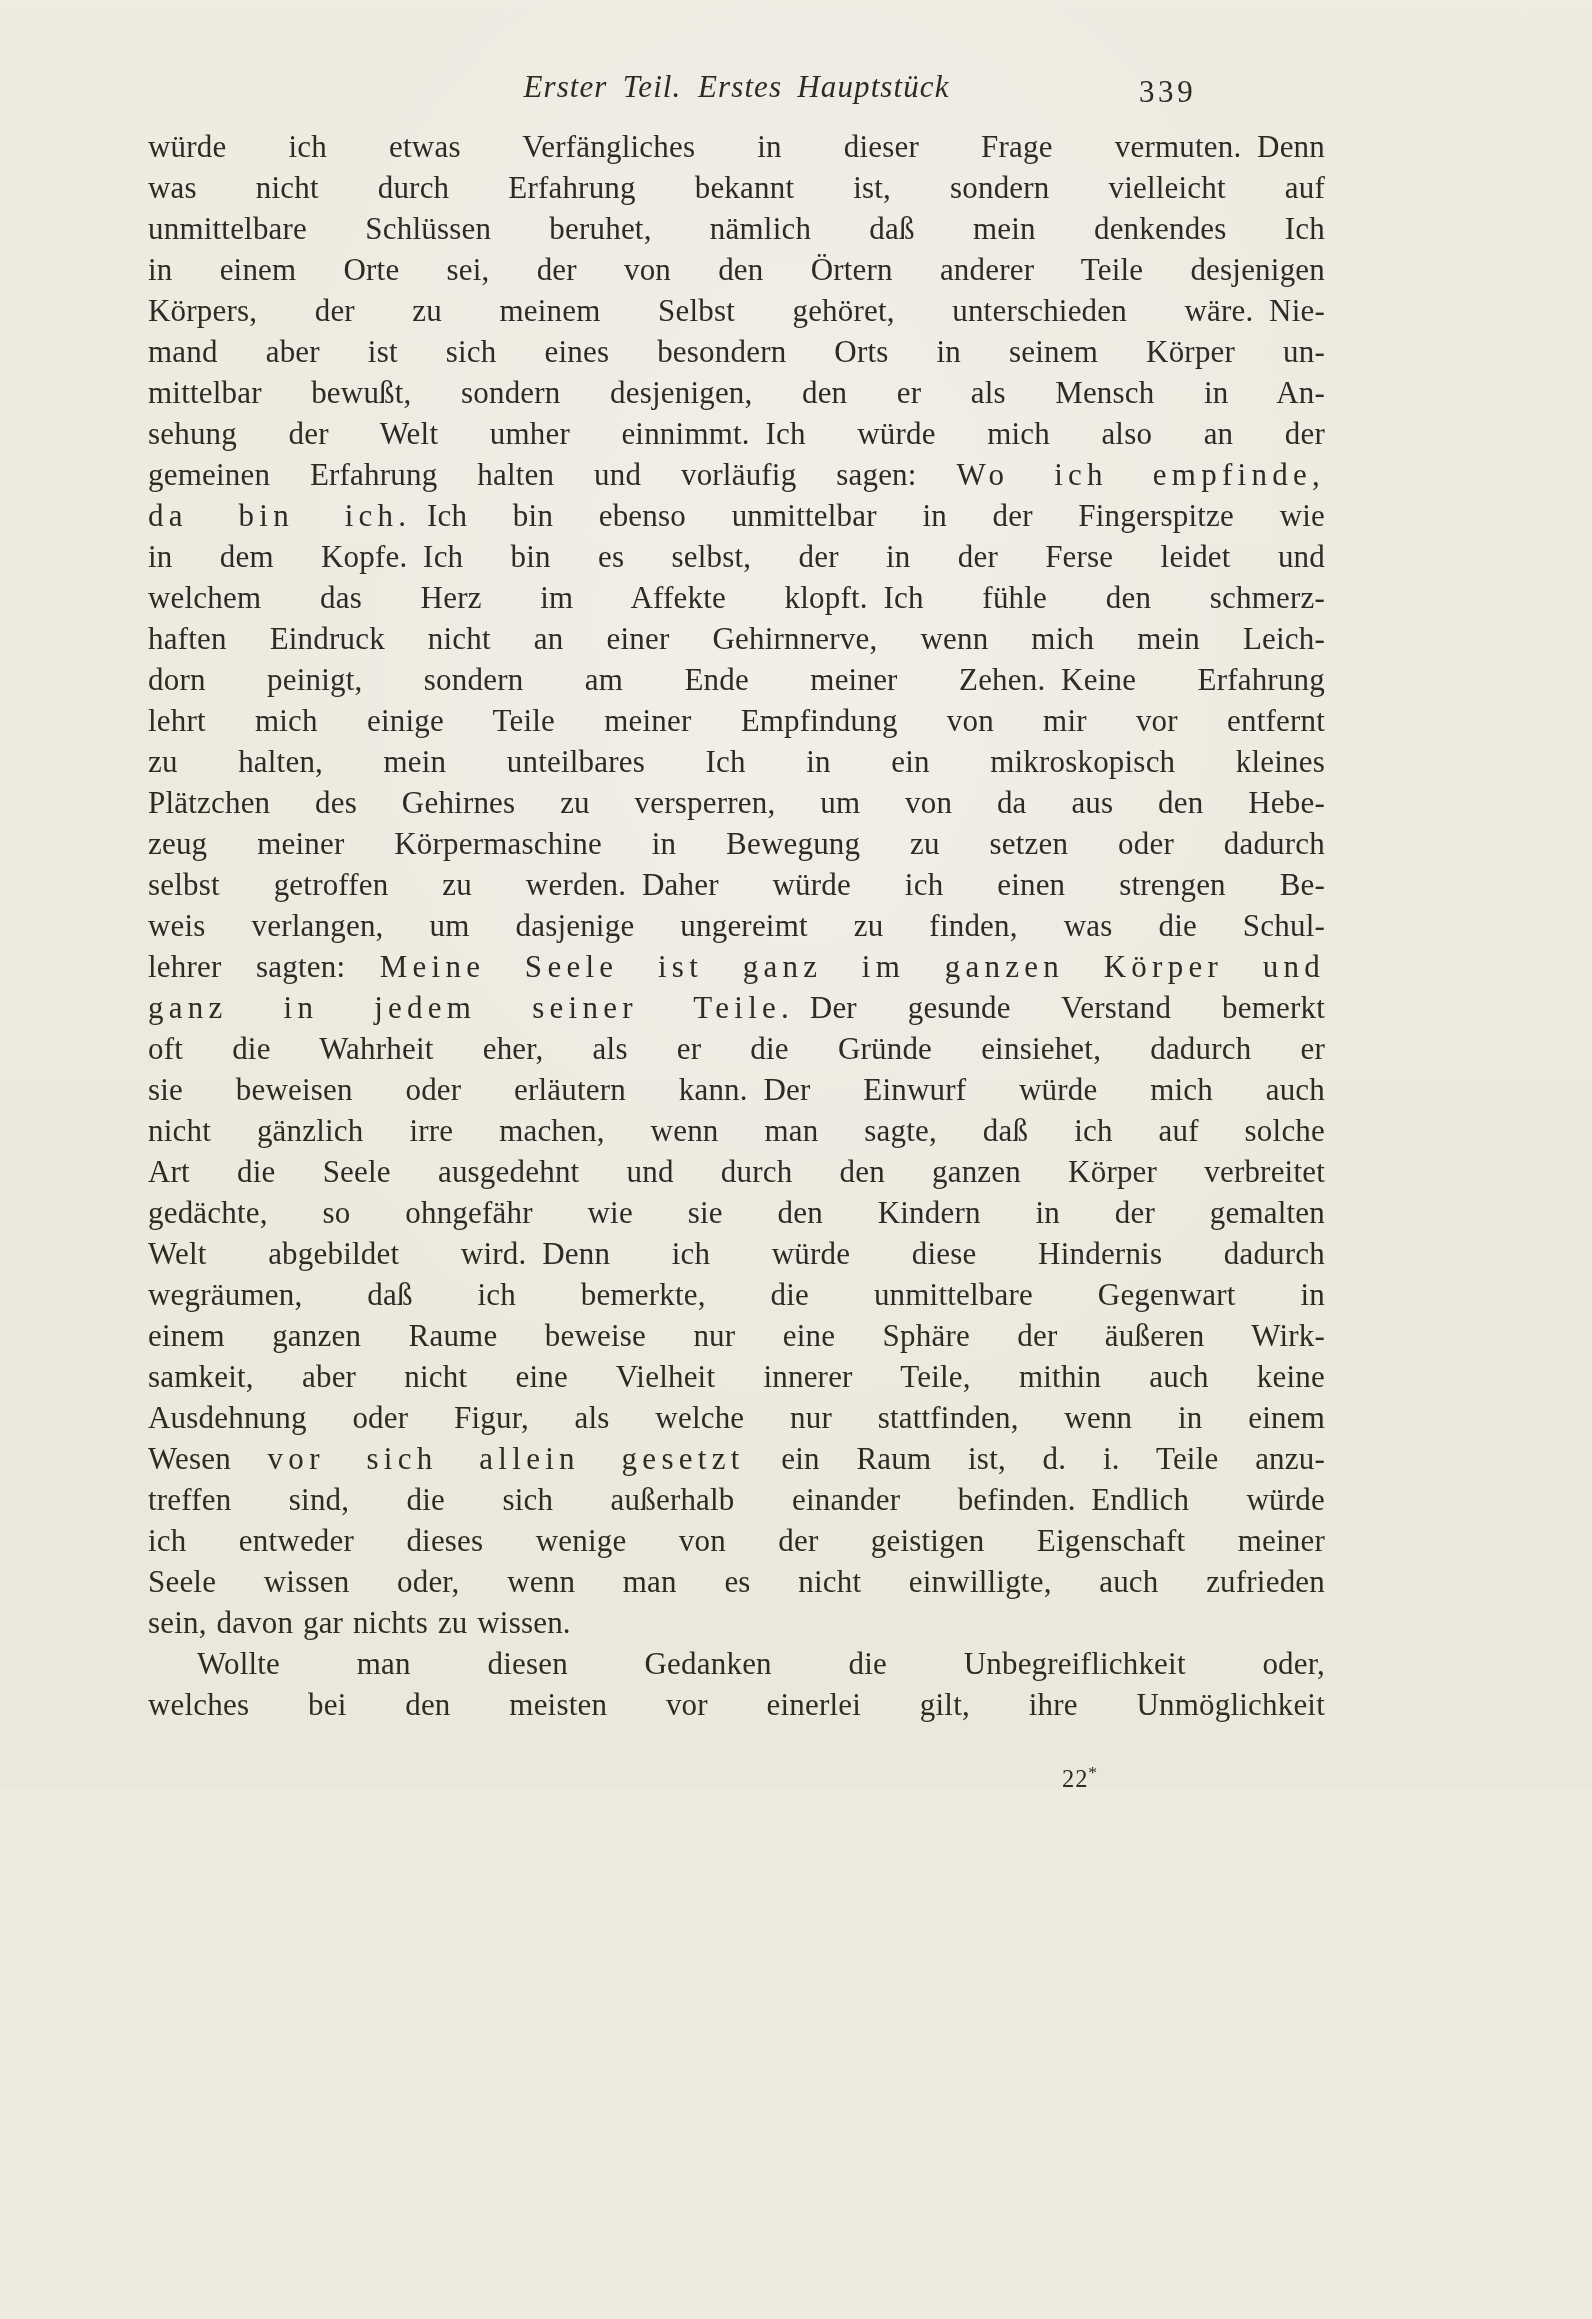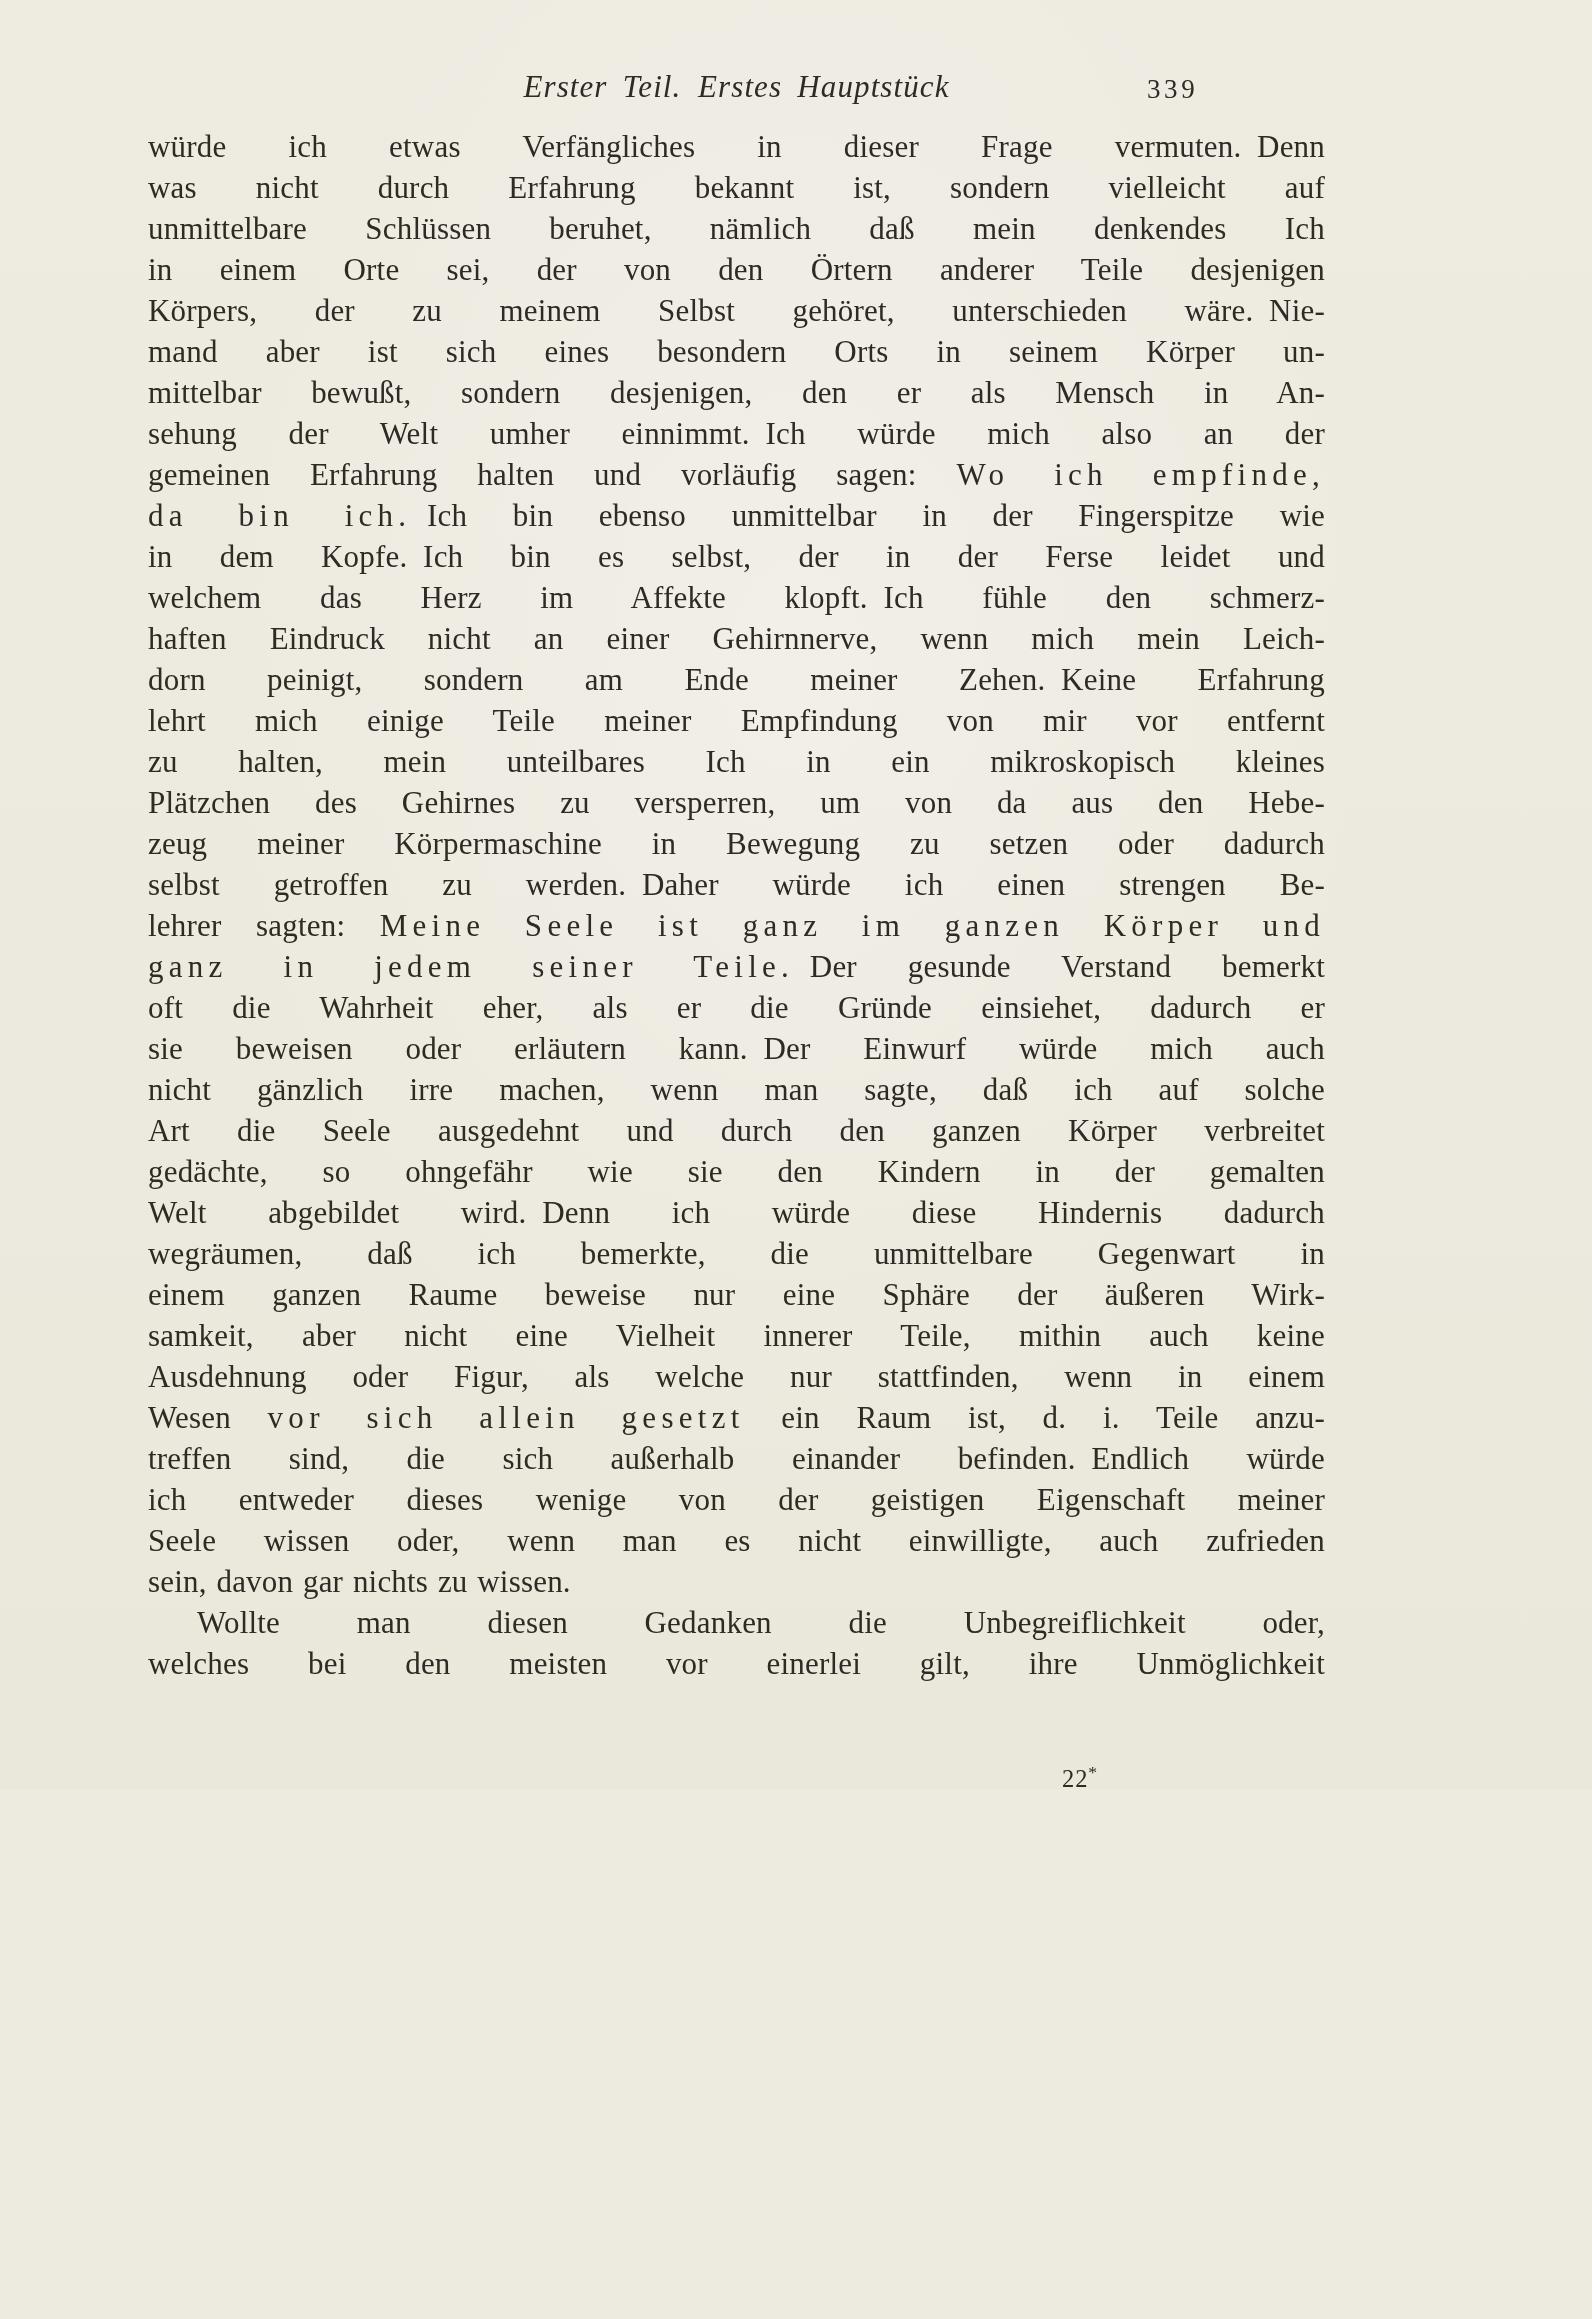--- a/index.html
+++ b/index.html
@@ -29,23 +29,22 @@
   }
   .header-title{
     font-style:italic;
     font-size:31px;
     letter-spacing:1.1px;
     word-spacing:6.4px;
   }
   .page-number{
     position:absolute;
     top:4.5px;left:991px;
-    font-size:27px;
+    font-size:31px;
     letter-spacing:3.6px;
-    margin-left:8px;
   }
   .text-block{
     position:absolute;
     top:126px;left:148px;width:1177px;
     font-size:31px;
     line-height:41px;
     letter-spacing:0.2px;
     word-spacing:1.8px;
     text-justify:inter-word;
   }
@@ -100,20 +99,21 @@
       <div class="line"><span class="gesperrt">da bin ich.</span><span> Ich bin ebenso unmittelbar in der Fingerspitze wie</span></div>
       <div class="line"><span>in dem Kopfe. Ich bin es selbst, der in der Ferse leidet und</span></div>
       <div class="line"><span>welchem das Herz im Affekte klopft. Ich fühle den schmerz-</span></div>
       <div class="line"><span>haften Eindruck nicht an einer Gehirnnerve, wenn mich mein Leich-</span></div>
       <div class="line"><span>dorn peinigt, sondern am Ende meiner Zehen. Keine Erfahrung</span></div>
       <div class="line"><span>lehrt mich einige Teile meiner Empfindung von mir vor entfernt</span></div>
       <div class="line"><span>zu halten, mein unteilbares Ich in ein mikroskopisch kleines</span></div>
       <div class="line"><span>Plätzchen des Gehirnes zu versperren, um von da aus den Hebe-</span></div>
       <div class="line"><span>zeug meiner Körpermaschine in Bewegung zu setzen oder dadurch</span></div>
       <div class="line"><span>selbst getroffen zu werden. Daher würde ich einen strengen Be-</span></div>
+      <div class="line"><span>weis verlangen, um dasjenige ungereimt zu finden, was die Schul-</span></div>
       <div class="line"><span>lehrer sagten: </span><span class="gesperrt">Meine Seele ist ganz im ganzen Körper und</span></div>
       <div class="line"><span class="gesperrt">ganz in jedem seiner Teile.</span><span> Der gesunde Verstand bemerkt</span></div>
       <div class="line"><span>oft die Wahrheit eher, als er die Gründe einsiehet, dadurch er</span></div>
       <div class="line"><span>sie beweisen oder erläutern kann. Der Einwurf würde mich auch</span></div>
       <div class="line"><span>nicht gänzlich irre machen, wenn man sagte, daß ich auf solche</span></div>
       <div class="line"><span>Art die Seele ausgedehnt und durch den ganzen Körper verbreitet</span></div>
       <div class="line"><span>gedächte, so ohngefähr wie sie den Kindern in der gemalten</span></div>
       <div class="line"><span>Welt abgebildet wird. Denn ich würde diese Hindernis dadurch</span></div>
       <div class="line"><span>wegräumen, daß ich bemerkte, die unmittelbare Gegenwart in</span></div>
       <div class="line"><span>einem ganzen Raume beweise nur eine Sphäre der äußeren Wirk-</span></div>

